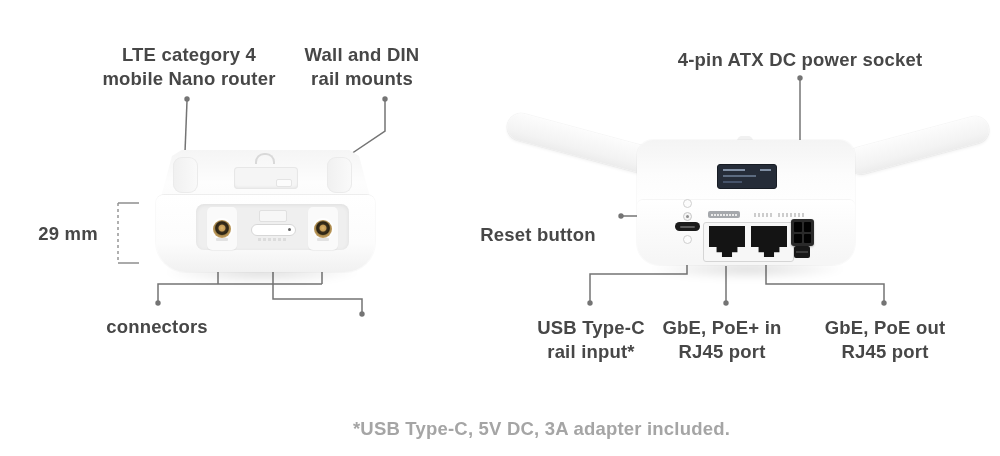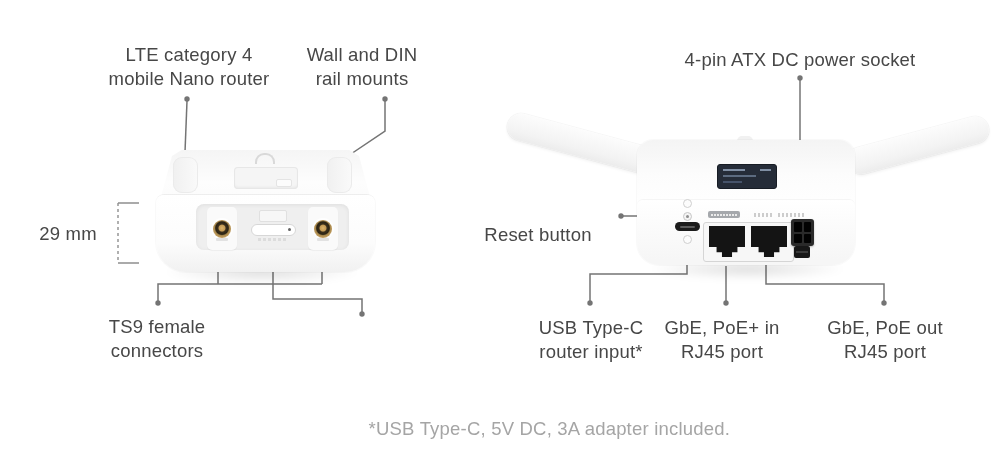--- a/index.html
+++ b/index.html
@@ -3,21 +3,21 @@
 <meta charset="utf-8">
 <style>
   html,body{margin:0;padding:0;background:#fff;}
   .canvas{position:relative;width:1000px;height:456px;background:#ffffff;overflow:hidden;
           font-family:"Liberation Sans","DejaVu Sans",sans-serif;}
   .leaders{position:absolute;left:0;top:0;pointer-events:none;}
 
   
   .callout{position:absolute;font-size:18.5px;line-height:24px;color:#474747;
            text-align:center;letter-spacing:.2px;}
-  .callout .ln{white-space:nowrap;}
+  .callout .ln{white-space:nowrap;font-weight:bold;}
   #lbl-router{left:89px;top:43px;width:200px;}
   #lbl-mounts{left:262px;top:43px;width:200px;}
   #lbl-atx{left:670px;top:48px;width:260px;}
   #lbl-reset{left:468px;top:223px;width:140px;text-align:center;}
   #lbl-29mm{left:33px;top:222px;width:70px;}
   #lbl-ts9{left:77px;top:315px;width:160px;}
   #lbl-sim{left:258px;top:323px;width:200px;}
   #lbl-usb{left:511px;top:316px;width:160px;}
   #lbl-poein{left:642px;top:316px;width:160px;}
   #lbl-poeout{left:805px;top:316px;width:160px;}
@@ -216,26 +216,25 @@
   <div class="callout" id="lbl-atx">
     <div class="ln">4-pin ATX DC power socket</div>
   </div>
   <div class="callout" id="lbl-reset">
     <div class="ln">Reset button</div>
   </div>
   <div class="callout" id="lbl-29mm">
     <div class="ln">29 mm</div>
   </div>
   <div class="callout" id="lbl-ts9">
-    <div class="ln">TS9 female</div>
     <div class="ln">connectors</div>
   </div>
   <div class="callout" id="lbl-usb">
     <div class="ln">USB Type-C</div>
-    <div class="ln">router input*</div>
+    <div class="ln">rail input*</div>
   </div>
   <div class="callout" id="lbl-poein">
     <div class="ln">GbE, PoE+ in</div>
     <div class="ln">RJ45 port</div>
   </div>
   <div class="callout" id="lbl-poeout">
     <div class="ln">GbE, PoE out</div>
     <div class="ln">RJ45 port</div>
   </div>
   <div class="callout" id="footnote">

